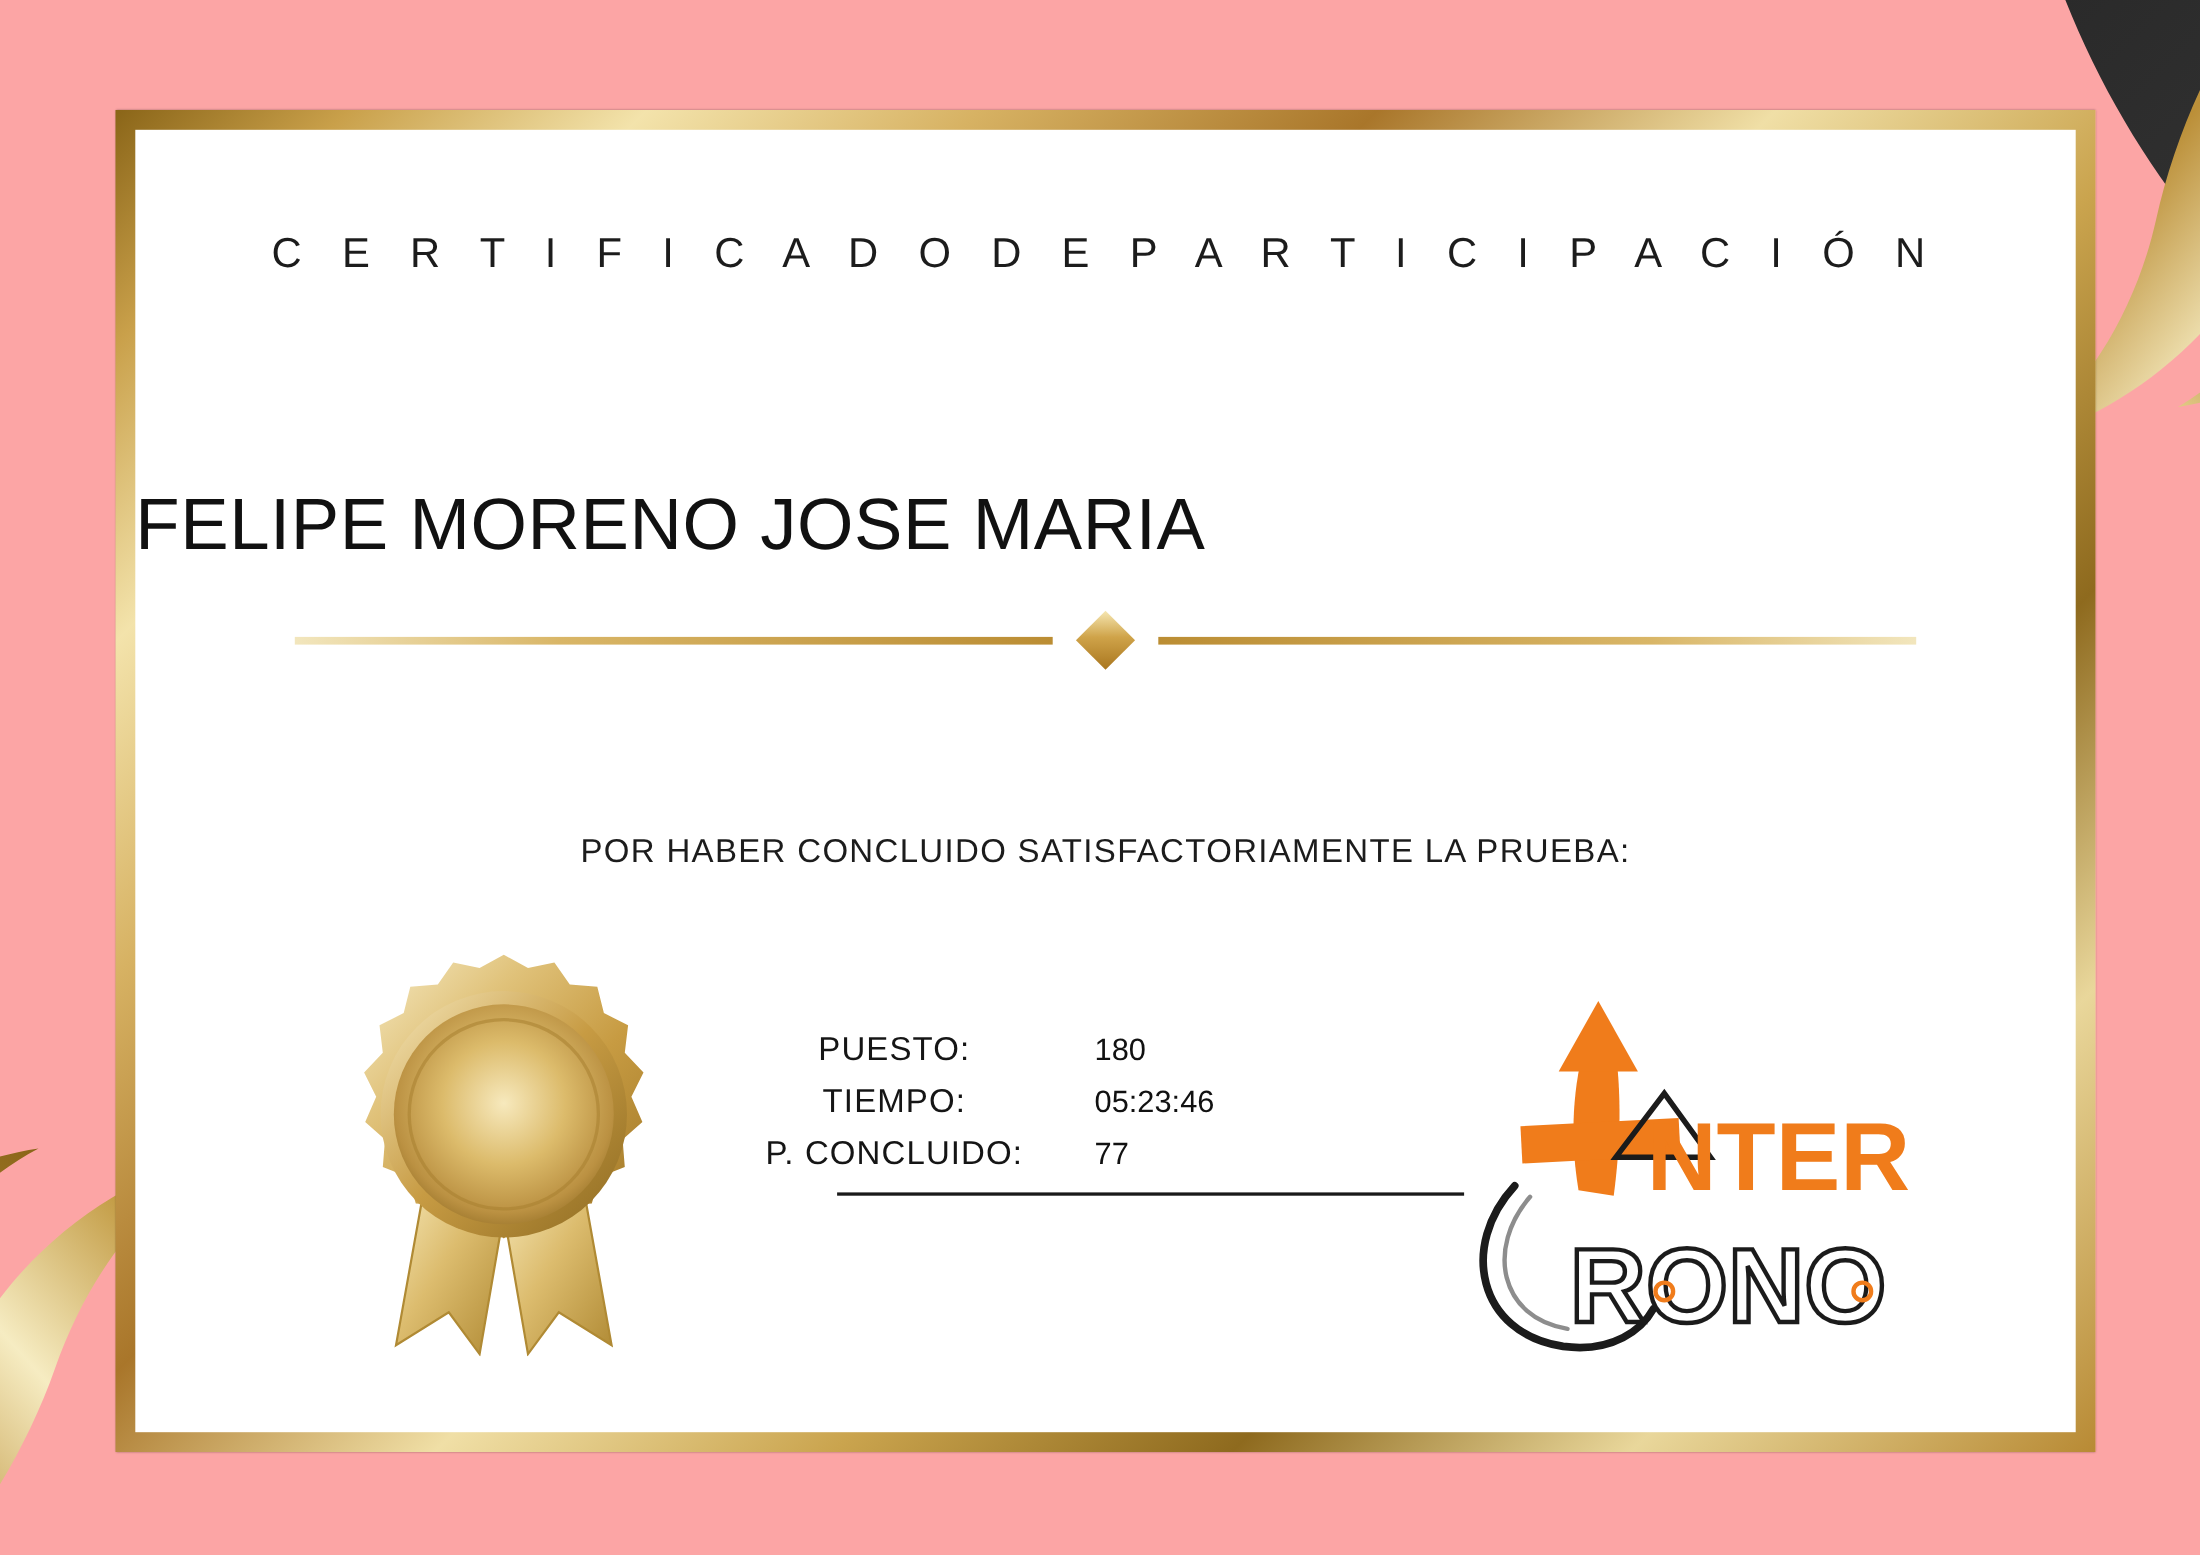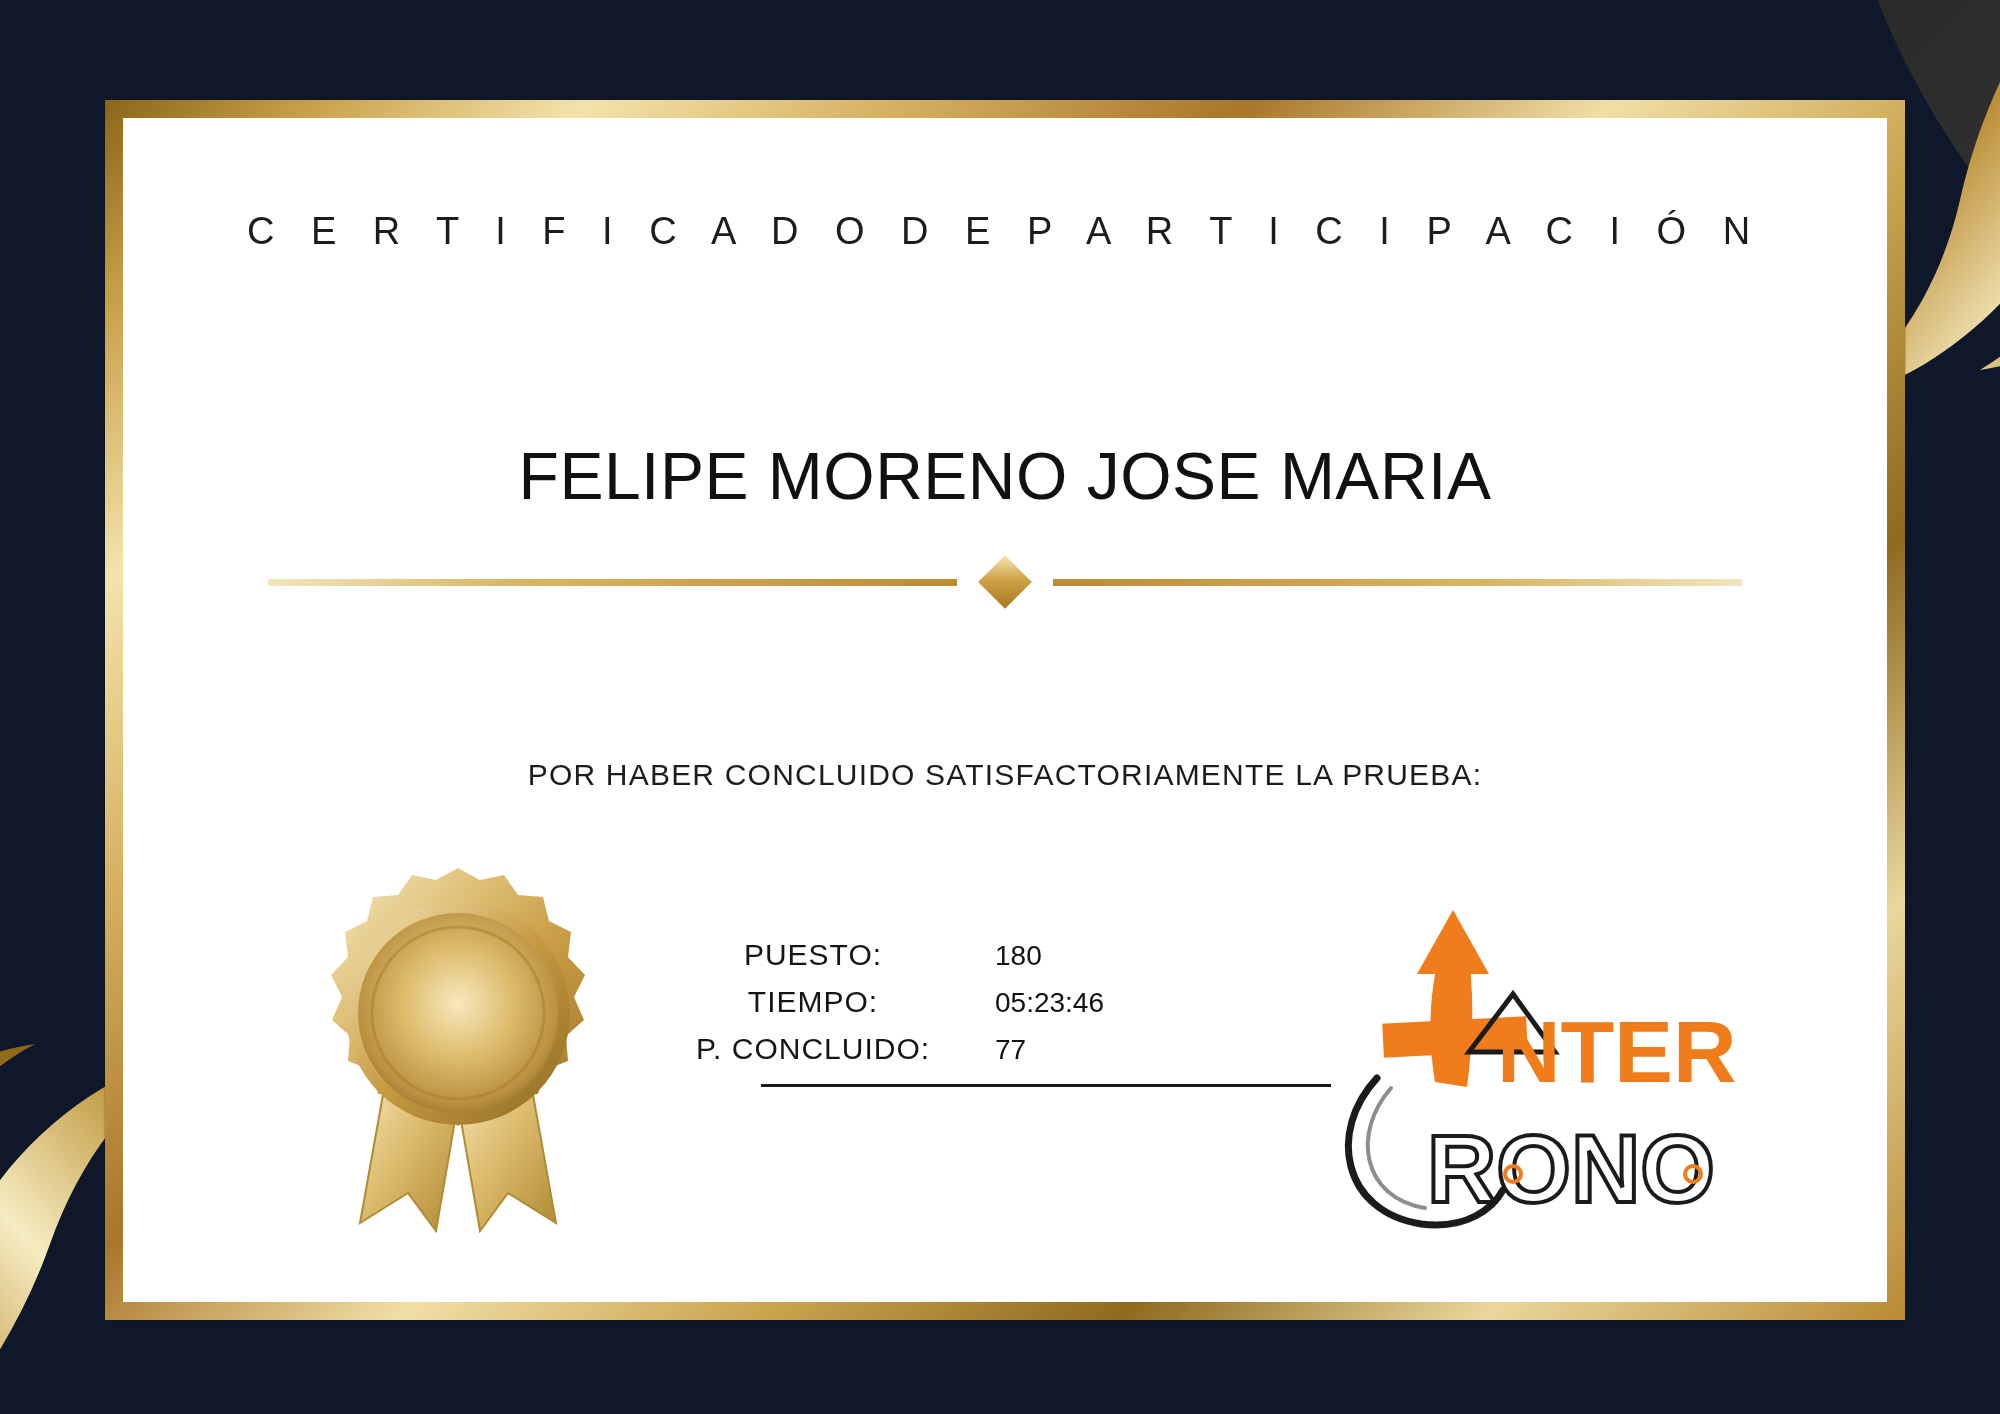--- a/index.html
+++ b/index.html
@@ -12,21 +12,21 @@
     height: 1414px;
     overflow: hidden;
     font-family: "Liberation Sans", sans-serif;
   }
 
   
   .page {
     position: relative;
     width: 2000px;
     height: 1414px;
-    background: #0f172a;
+    background: #fca5a5;
     overflow: hidden;
   }
 
   
   .corner-tr {
     position: absolute;
     top: -320px;
     right: -330px;
     width: 760px;
     height: 760px;
@@ -78,21 +78,21 @@
     color: #1c1c1c;
     font-weight: 400;
     white-space: nowrap;
   }
 
   .recipient-name {
     position: absolute;
     top: 320px;
     left: 0;
     right: 0;
-    text-align: center;
+    text-align: left;
     font-size: 66px;
     color: #111111;
     font-weight: 400;
     letter-spacing: 0.5px;
     white-space: nowrap;
   }
 
   
   .divider {
     position: absolute;

